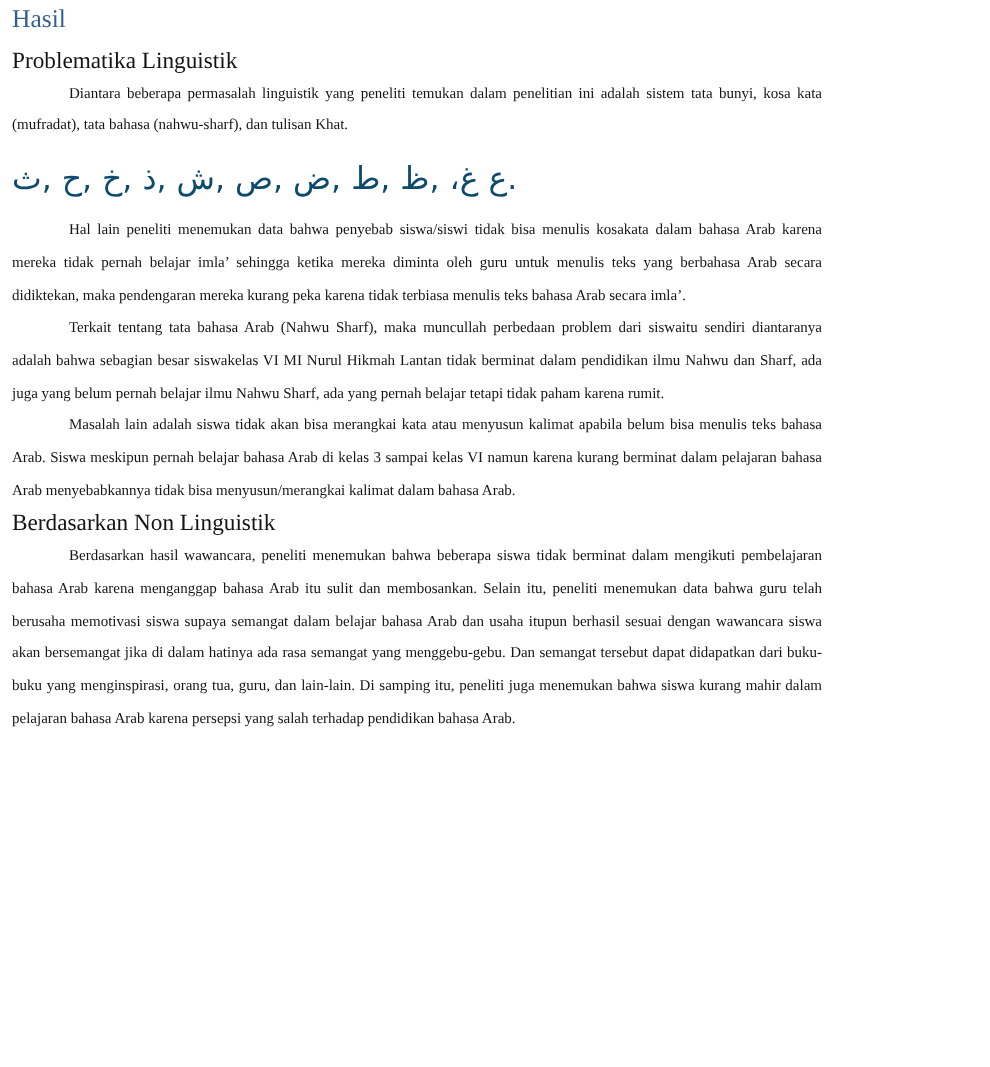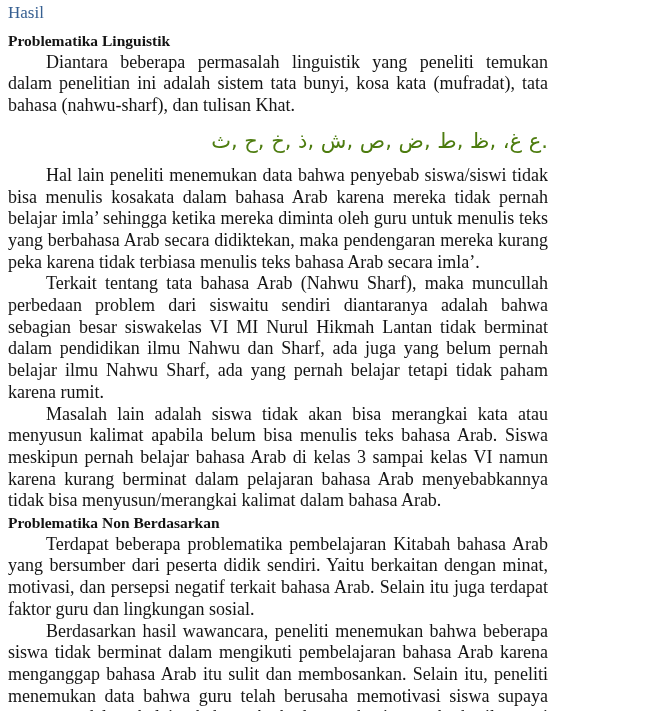--- a/index.html
+++ b/index.html
@@ -21,46 +21,46 @@
   .doc-title {
     font-family: "Liberation Serif", serif;
     font-weight: normal;
     font-size: 17px;
     line-height: 20px;
     color: #365F91;
     margin: 0 0 7px 0;
   }
   .section-heading {
     font-size: 15.5px;
-    font-weight: bold;
+    font-weight: normal;
     line-height: 21.7px;
     margin: 0;
     color: #141414;
   }
   .body-par {
     margin: 0;
-    font-size: 18px;
+    font-size: 10px;
     line-height: 21.7px;
     text-align: justify;
     text-indent: 38px;
     color: #141414;
   }
   .italic-run {
   }
   .arabic-line {
     margin: 0;
     padding: 9px 0 9px 0;
-    text-align: right;
+    text-align: left;
     text-indent: 0;
     font-family: "DejaVu Sans", sans-serif;
     font-size: 21px;
     line-height: 30px;
     direction: ltr;
     unicode-bidi: bidi-override;
-    color: #4d7c0f;
+    color: #0c4a6e;
   }
 </style>
 </head>
 <body>
 
 <div class="doc">
 
   <h1 class="doc-title">Hasil</h1>
 
   <h2 class="section-heading">Problematika Linguistik</h2>
@@ -69,19 +69,18 @@
 
 
   <p class="arabic-line">ث, ح, خ, ذ, ش, ص, ض, ط, ظ, ،غ ع.</p>
 
   <p class="body-par"><span>Hal lain peneliti menemukan data bahwa penyebab siswa/siswi tidak bisa menulis kosakata dalam bahasa Arab karena mereka tidak pernah belajar </span><span class="italic-run">imla’</span><span> sehingga ketika mereka diminta oleh guru untuk menulis teks yang berbahasa Arab secara didiktekan, maka pendengaran mereka kurang peka karena tidak terbiasa menulis teks bahasa Arab secara </span><span class="italic-run">imla’</span><span>.</span></p>
 
   <p class="body-par"><span>Terkait tentang tata bahasa Arab (</span><span class="italic-run">Nahwu Sharf</span><span>), maka muncullah perbedaan problem dari siswaitu sendiri diantaranya adalah bahwa sebagian besar siswakelas VI MI Nurul Hikmah Lantan tidak berminat dalam pendidikan ilmu Nahwu dan Sharf, ada juga yang belum pernah belajar ilmu Nahwu Sharf, ada yang pernah belajar tetapi tidak paham karena rumit.</span></p>
 
   <p class="body-par">Masalah lain adalah siswa tidak akan bisa merangkai kata atau menyusun kalimat apabila belum bisa menulis teks bahasa Arab. Siswa meskipun pernah belajar bahasa Arab di kelas 3 sampai kelas VI namun karena kurang berminat dalam pelajaran bahasa Arab menyebabkannya tidak bisa menyusun/merangkai kalimat dalam bahasa Arab.</p>
 
-  <h2 class="section-heading">Problematika Non Berdasarkan</h2>
+  <h2 class="section-heading">Berdasarkan Non Linguistik</h2>
 
-  <p class="body-par">Terdapat beberapa problematika pembelajaran Kitabah bahasa Arab yang bersumber dari peserta didik sendiri. Yaitu berkaitan dengan minat, motivasi, dan persepsi negatif terkait bahasa Arab. Selain itu juga terdapat faktor guru dan lingkungan sosial.</p>
 
   <p class="body-par">Berdasarkan hasil wawancara, peneliti menemukan bahwa beberapa siswa tidak berminat dalam mengikuti pembelajaran bahasa Arab karena menganggap bahasa Arab itu sulit dan membosankan. Selain itu, peneliti menemukan data bahwa guru telah berusaha memotivasi siswa supaya semangat dalam belajar bahasa Arab dan usaha itupun berhasil sesuai dengan wawancara siswa akan bersemangat jika di dalam hatinya ada rasa semangat yang menggebu-gebu. Dan semangat tersebut dapat didapatkan dari buku-buku yang menginspirasi, orang tua, guru, dan lain-lain. Di samping itu, peneliti juga menemukan bahwa siswa kurang mahir dalam pelajaran bahasa Arab karena persepsi yang salah terhadap pendidikan bahasa Arab.</p>
 
 </div>
 
 </body></html>

